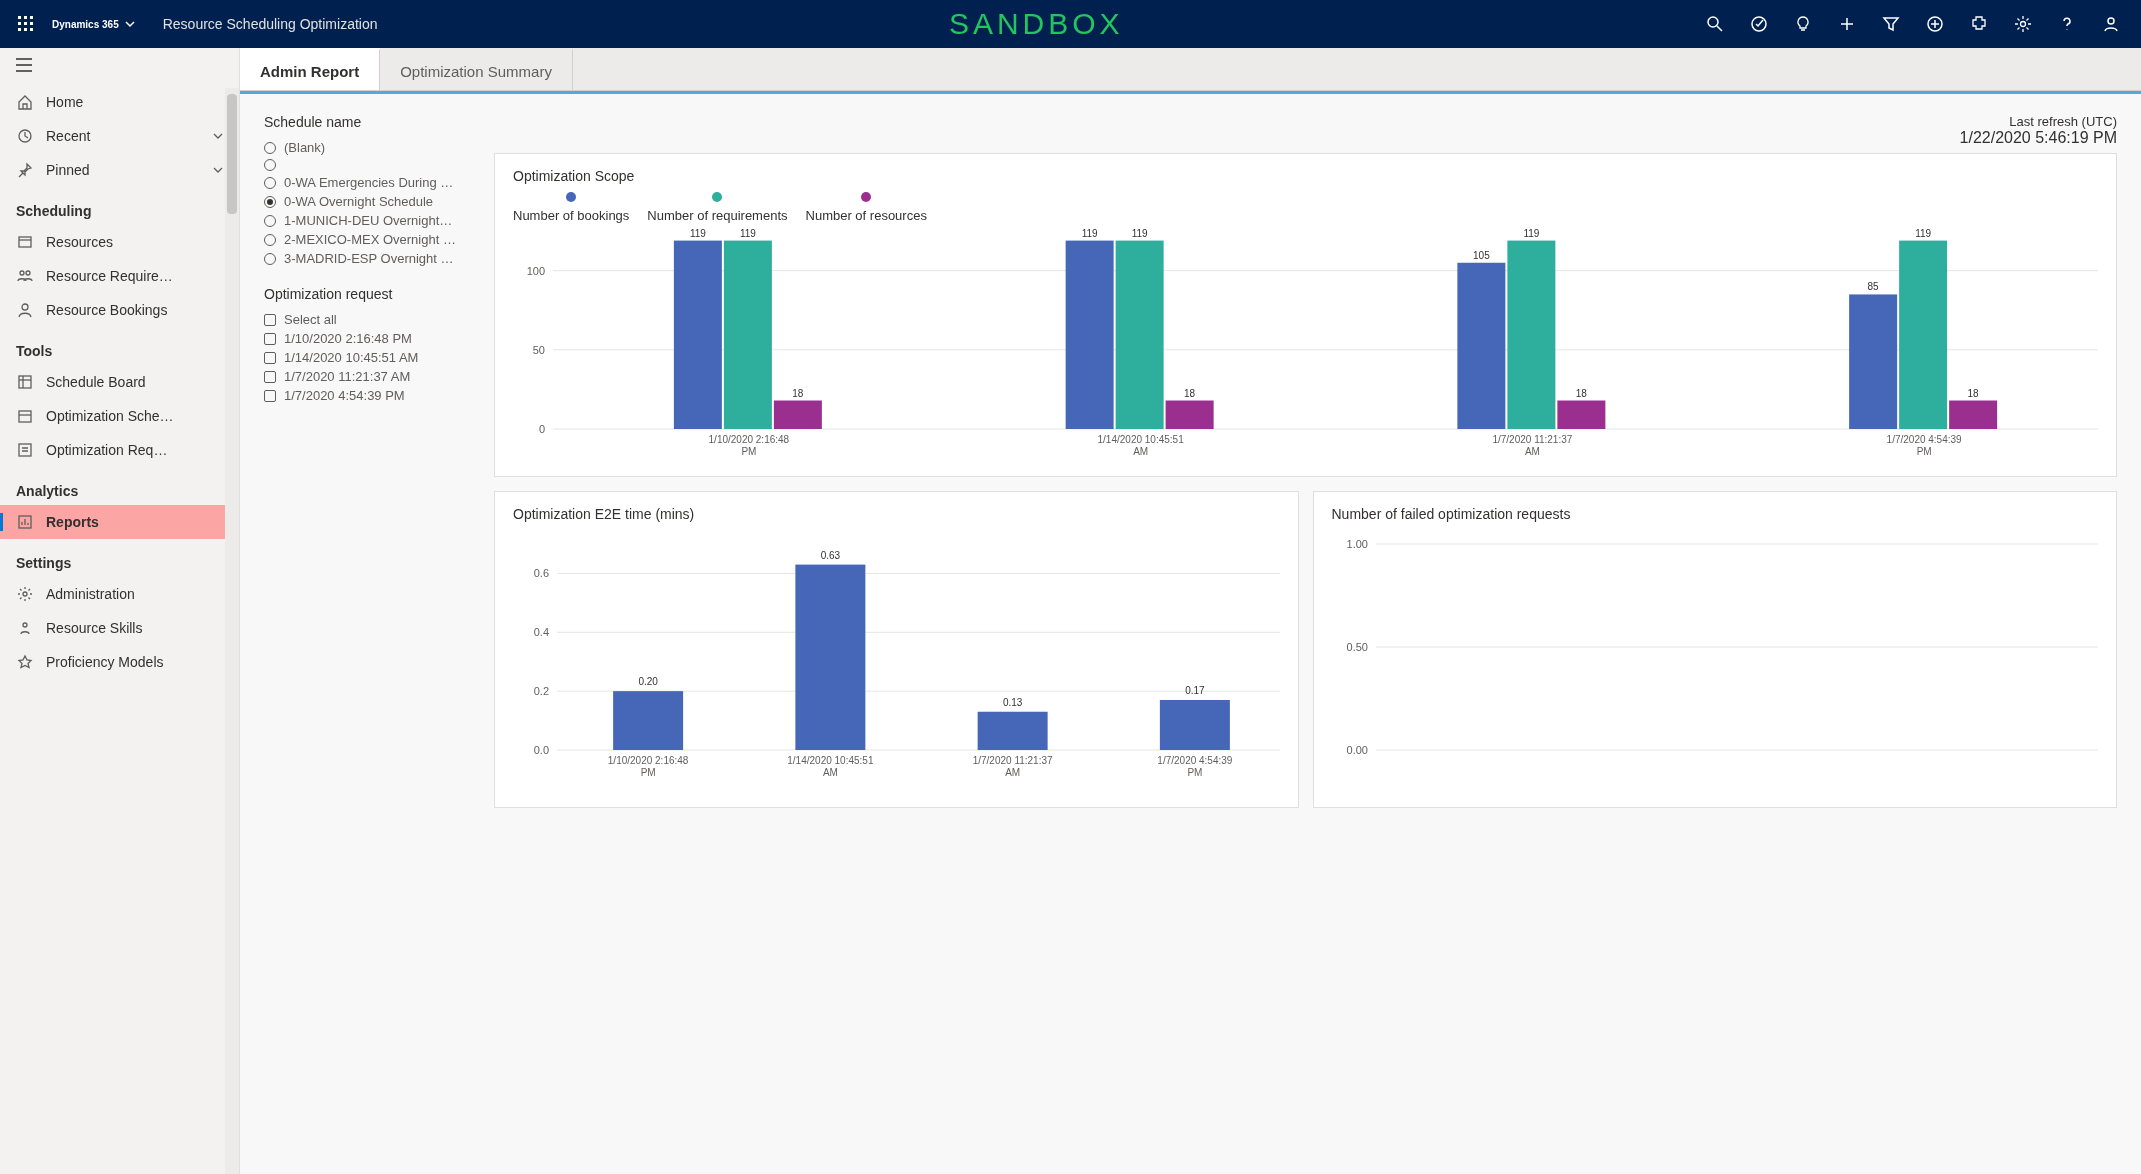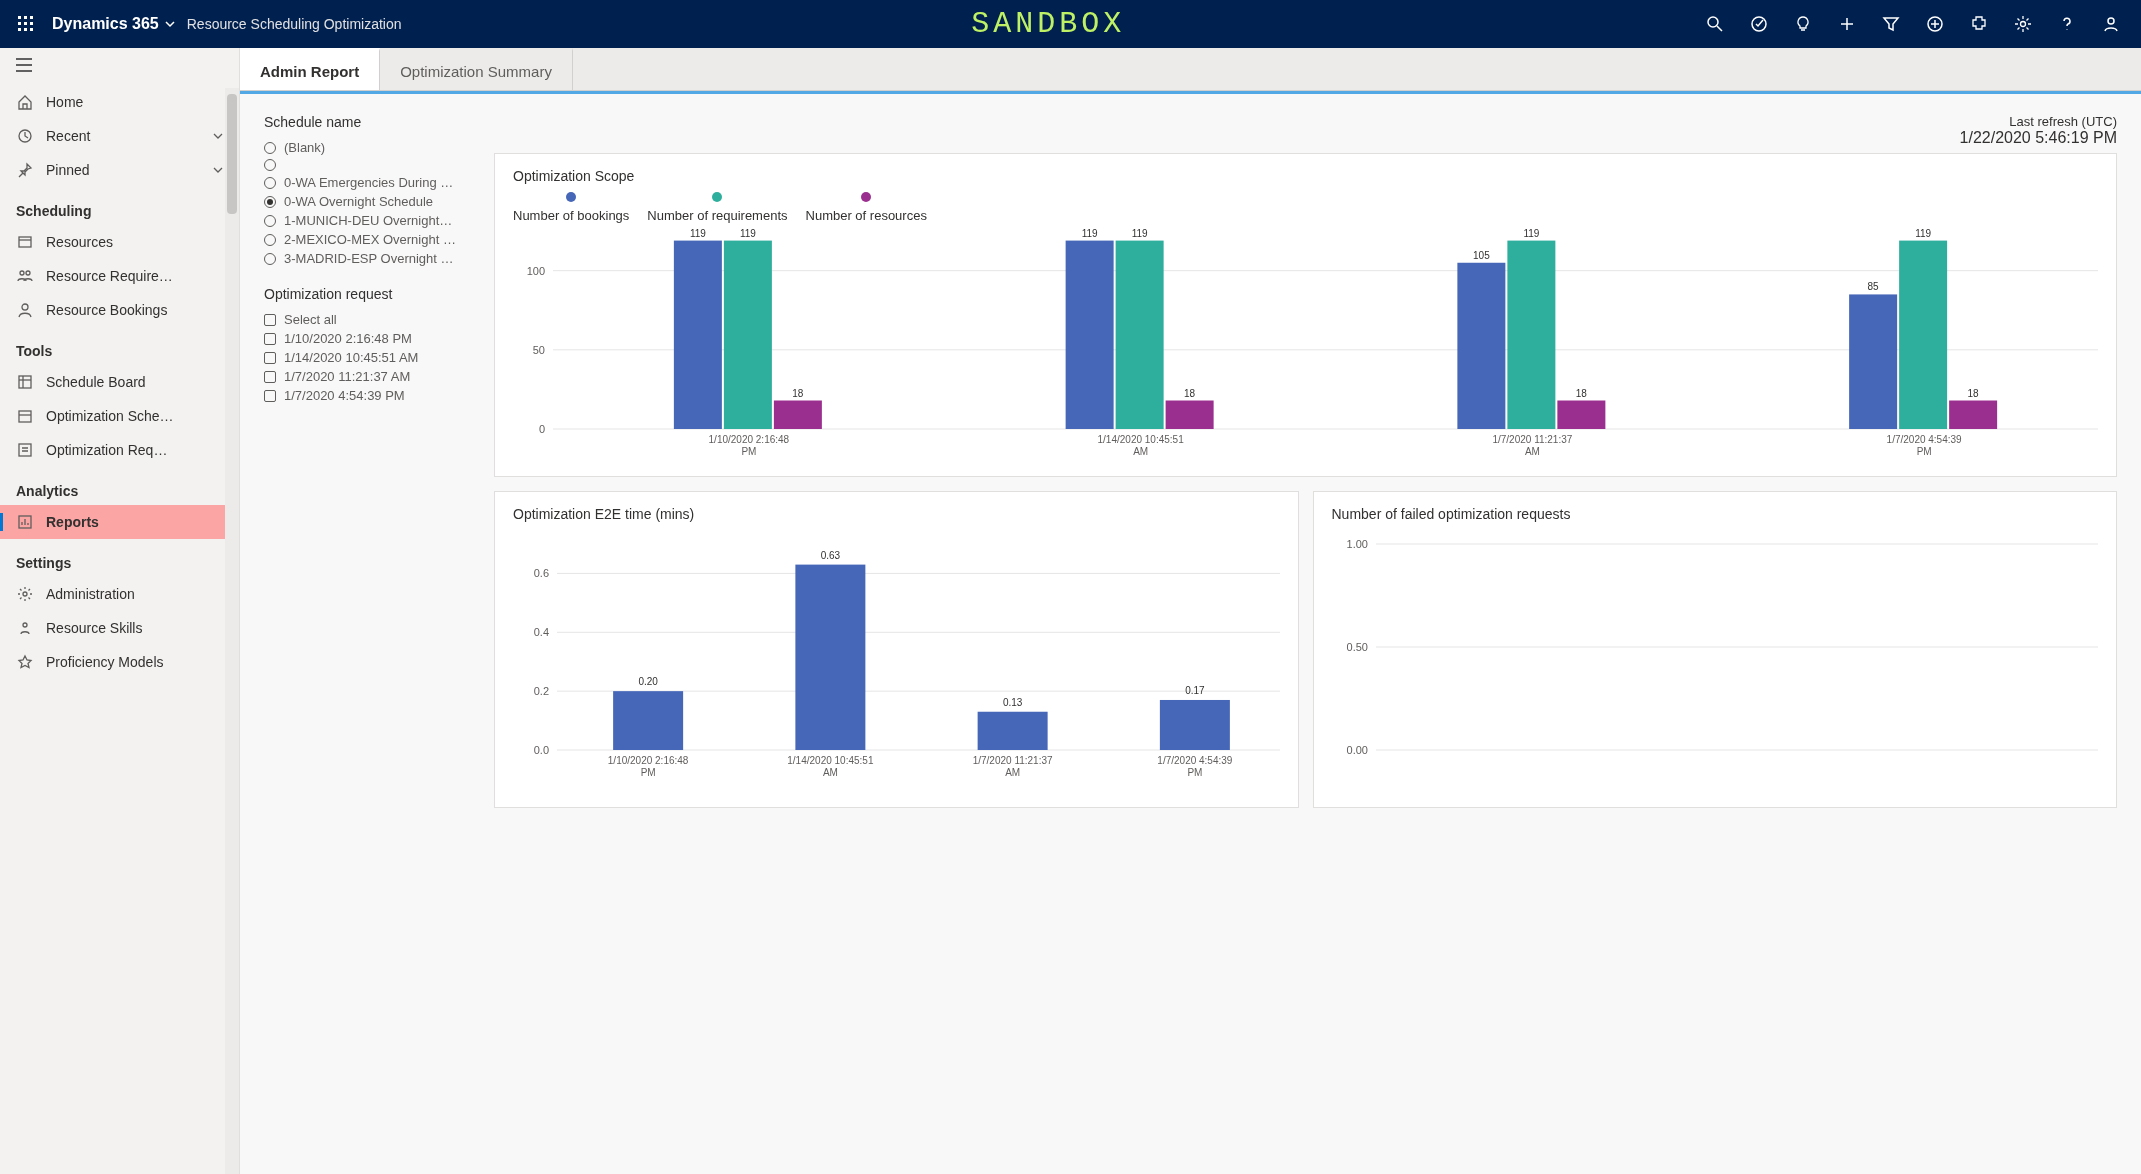--- a/index.html
+++ b/index.html
@@ -1,21 +1,21 @@
 <!DOCTYPE html>
 <html><head>
 <meta charset="utf-8">
 <style>
 * { box-sizing: border-box; margin: 0; padding: 0; }
 body { font-family: "Segoe UI", Arial, sans-serif; font-size: 14px; color: #323130; background: #f3f2f1; overflow: hidden; }
 .topbar { height: 48px; background: #002050; color: #fff; display: flex; align-items: center; padding: 0 10px; }
 .topbar .waffle { width: 32px; height: 32px; display:flex; align-items:center; justify-content:center; cursor:pointer; }
-.topbar .brand { font-weight: 600; font-size: 16px; margin-left: 10px; display:flex; align-items:center; gap:6px; }
-.topbar .apptitle { font-size: 14px; margin-left: 12px; color: #e1e1e1; }
-.topbar .center { flex: 1; text-align: center; font-size: 30px; letter-spacing: 4px; font-weight: 300; color: #bef264; font-family: Liberation Mono, monospace; }
+.topbar .brand { font-weight: 600; font-size: 10px; margin-left: 10px; display:flex; align-items:center; gap:6px; }
+.topbar .apptitle { font-size: 14px; margin-left: 28px; color: #e1e1e1; }
+.topbar .center { flex: 1; text-align: center; font-size: 30px; letter-spacing: 4px; font-weight: 300; color: #22c55e; font-family: Liberation Sans, sans-serif; }
 .topbar .actions { display: flex; gap: 4px; }
 .topbar .actions .ticon { width: 40px; height: 48px; display:flex; align-items:center; justify-content:center; cursor:pointer; }
 .shell { display: flex; height: calc(100vh - 48px); }
 .sidebar { width: 240px; background: #f3f2f1; border-right: 1px solid #e1dfdd; overflow-y: auto; position: relative; }
 .sidebar .hamburger { padding: 10px 16px; cursor:pointer; }
 .sidebar .item { display:flex; align-items:center; gap: 12px; padding: 8px 16px; font-size: 14px; color:#323130; cursor:pointer; }
 .sidebar .item.active { background: #fca5a5; font-weight: 600; position:relative; }
 .sidebar .item.active::before { content:""; position:absolute; left:0; top:8px; bottom:8px; width:3px; background:#0078d4; }
 .sidebar .item .chev { margin-left:auto; color:#605e5c; }
 .sidebar .grouphdr { padding: 16px 16px 6px; font-weight:600; font-size:14px; color:#323130; }

